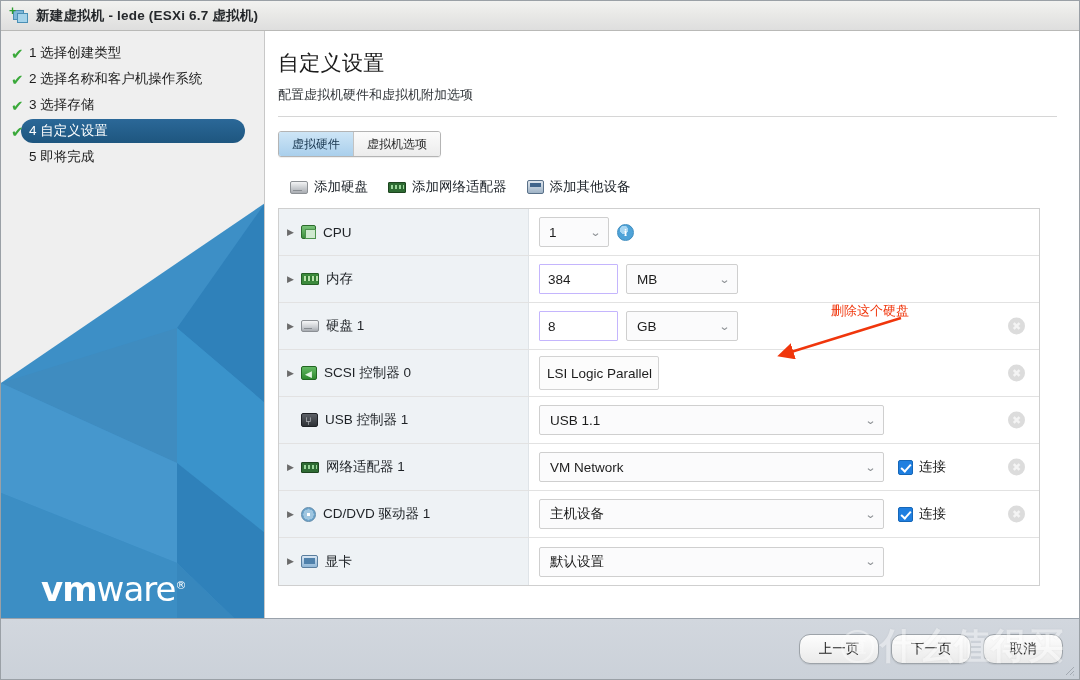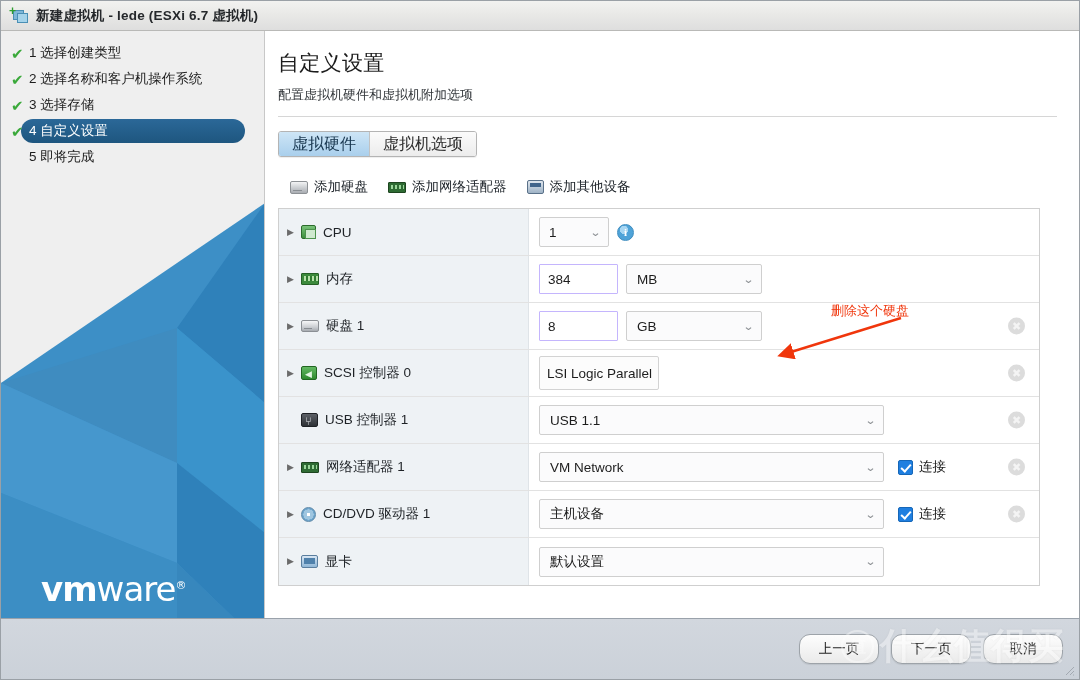--- a/index.html
+++ b/index.html
@@ -151,21 +151,21 @@
     display: flex;
     margin-bottom: 18px;
     height: 26px;
     width: fit-content;
     border: 1px solid #b4b4b4;
     border-radius: 3px;
     overflow: hidden;
     box-shadow: 0 1px 1px rgba(0,0,0,.07);
   }
   .tab {
-    font-size: 16px;
+    font-size: 12px;
     padding: 0 13px;
     display: flex; align-items: center;
     background: linear-gradient(to bottom, #fbfbfb 0%, #ececec 100%);
     color: #2b2b2b;
     border-right: 1px solid #c2c2c2;
     cursor: default;
   }
   .tab:last-child { border-right: none; }
   .tab.active {
     background: linear-gradient(to bottom, #cde5f6 0%, #a9cfec 100%);
@@ -331,21 +331,21 @@
     display: flex; align-items: center;
     justify-content: space-between;
     padding: 0 8px 0 10px;
     border-radius: 2px;
     cursor: default;
   }
   .selbox .chev {
     color: #8b8f93; font-size: 11px; margin-left: 10px;
     transform: scaleX(1.25);
   }
-  .selbox.w-unit { width: 136px; }
+  .selbox.w-unit { width: 112px; }
   .selbox.w-cpu  { width: 70px; padding-left: 9px; }
   .selbox.w-wide { width: 345px; }
   .readonly-box {
     height: 30px; width: 120px;
     border: 1px solid #d3d3d3;
     background: #fcfcfc;
     font-size: 13.5px; color: #1d1d1d;
     display: flex; align-items: center;
     padding: 16px 7px;
     border-radius: 2px;

